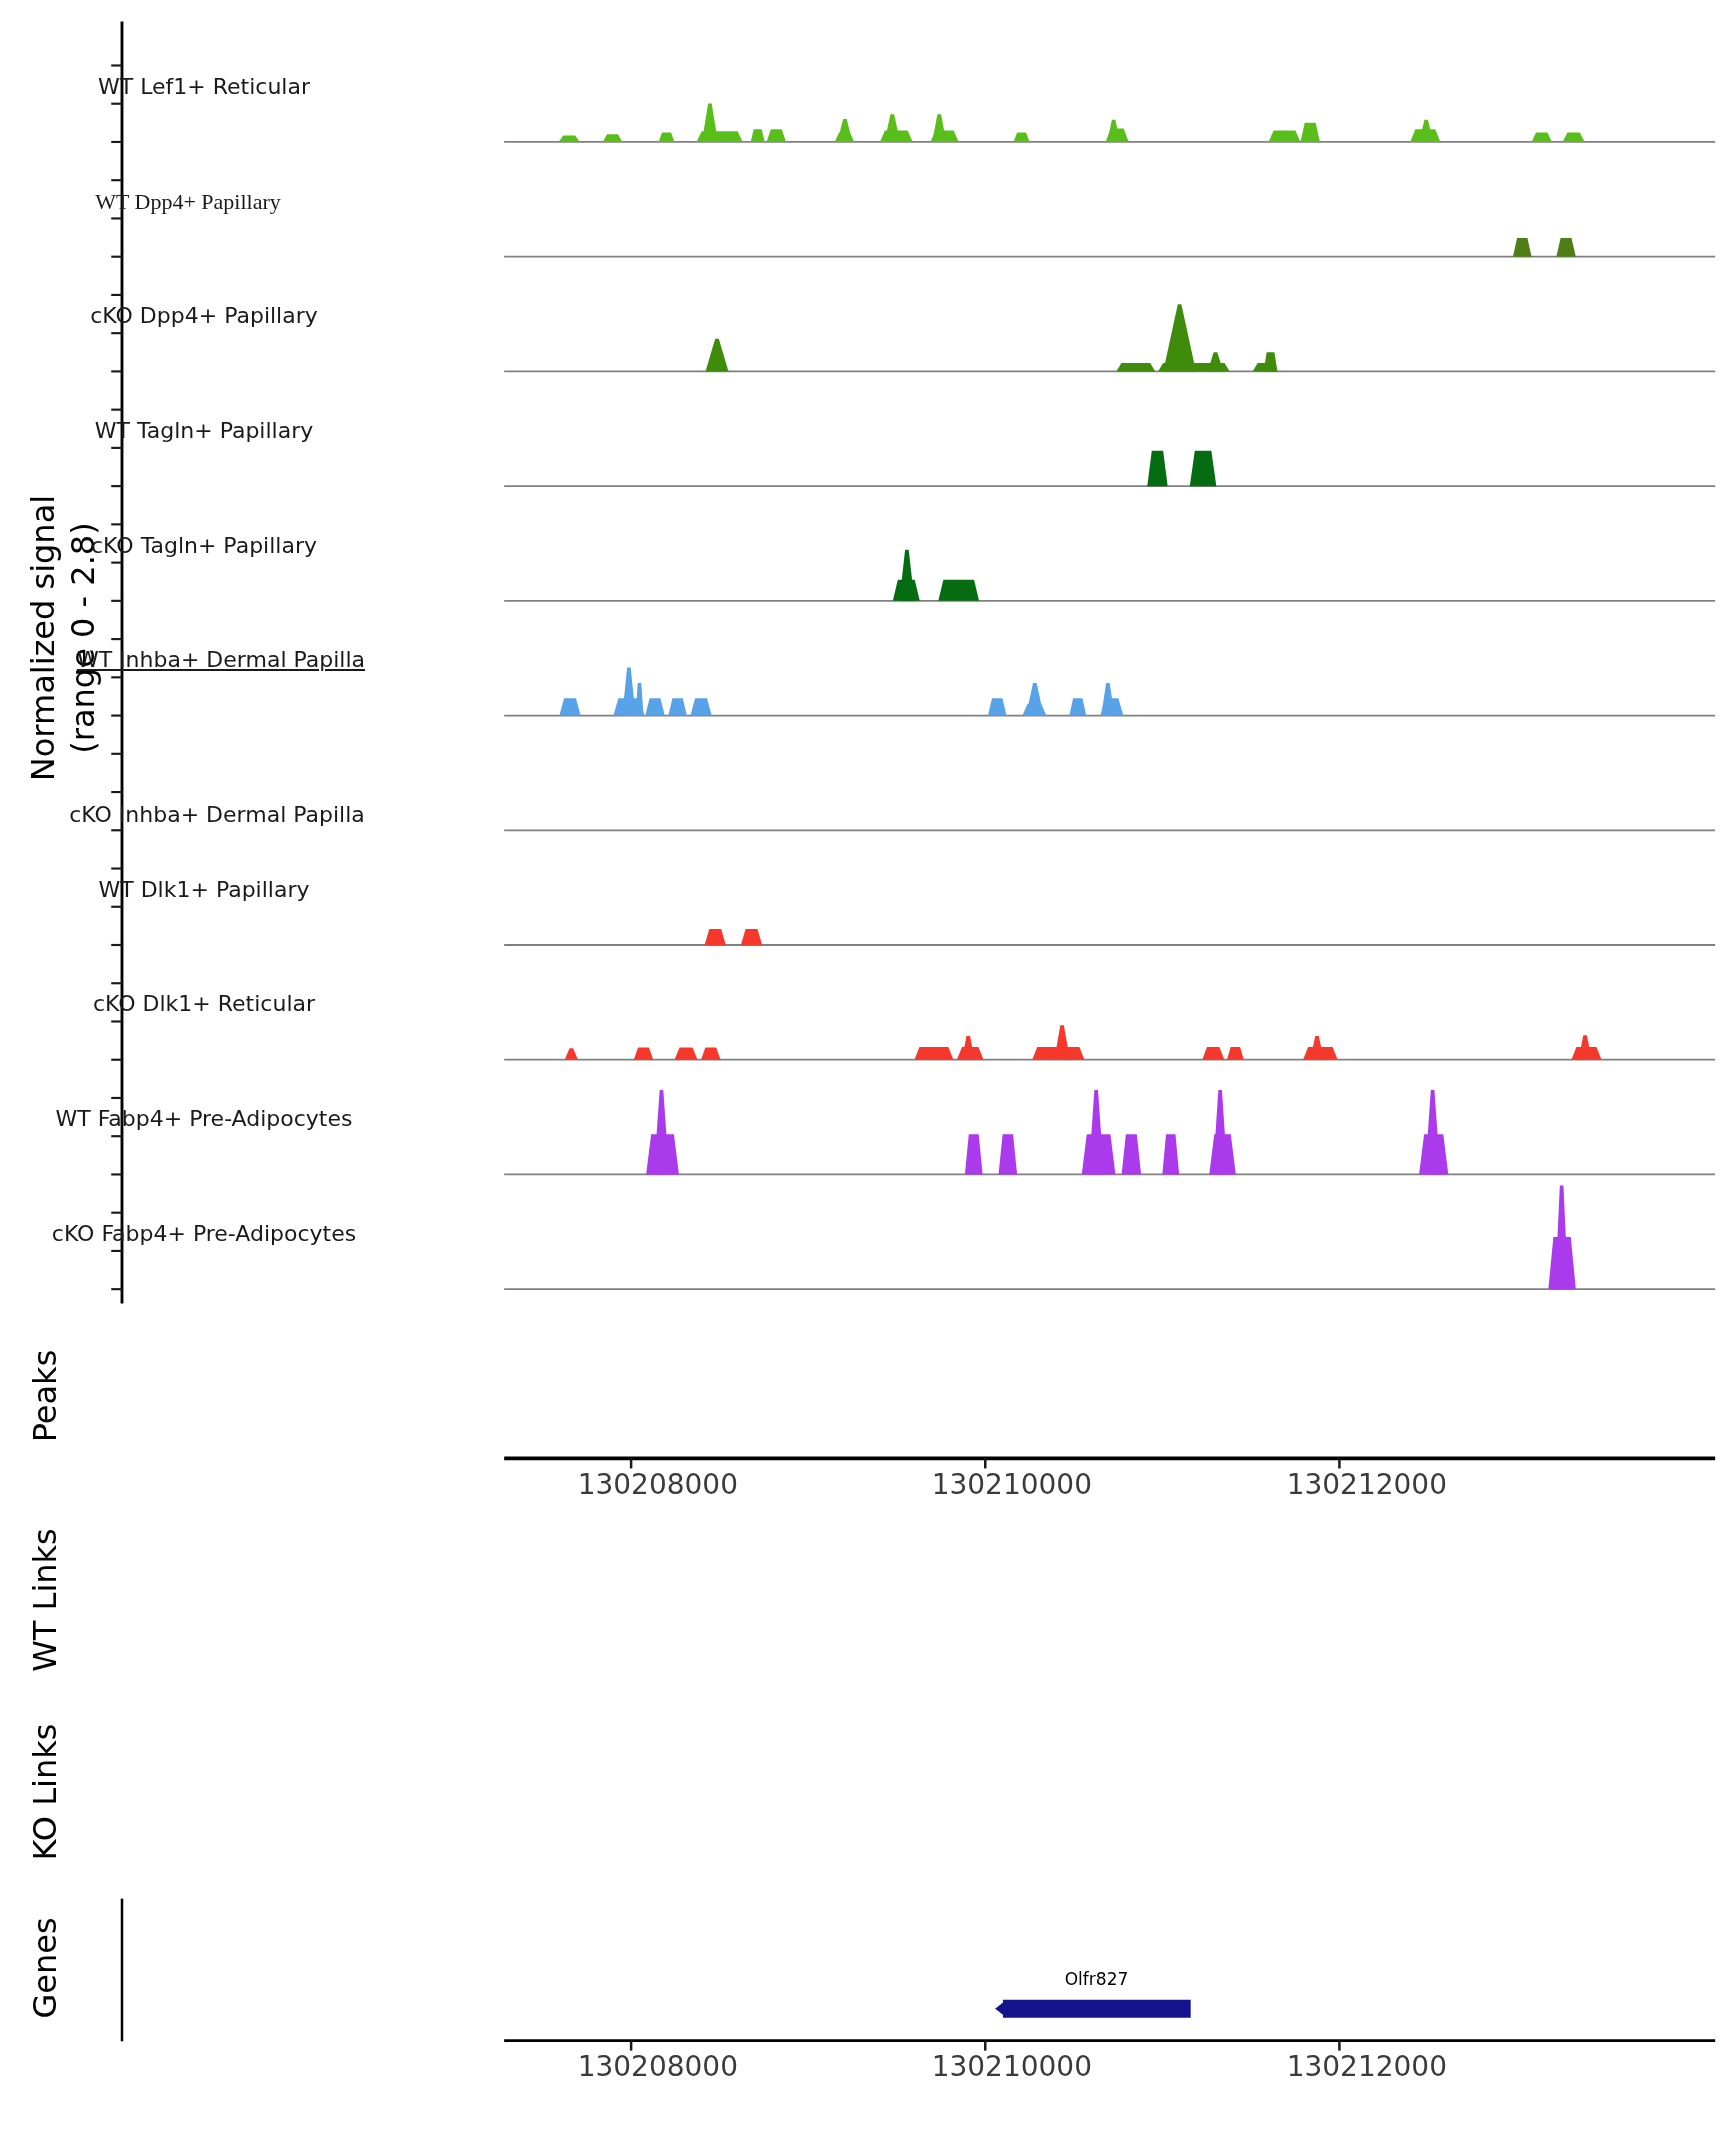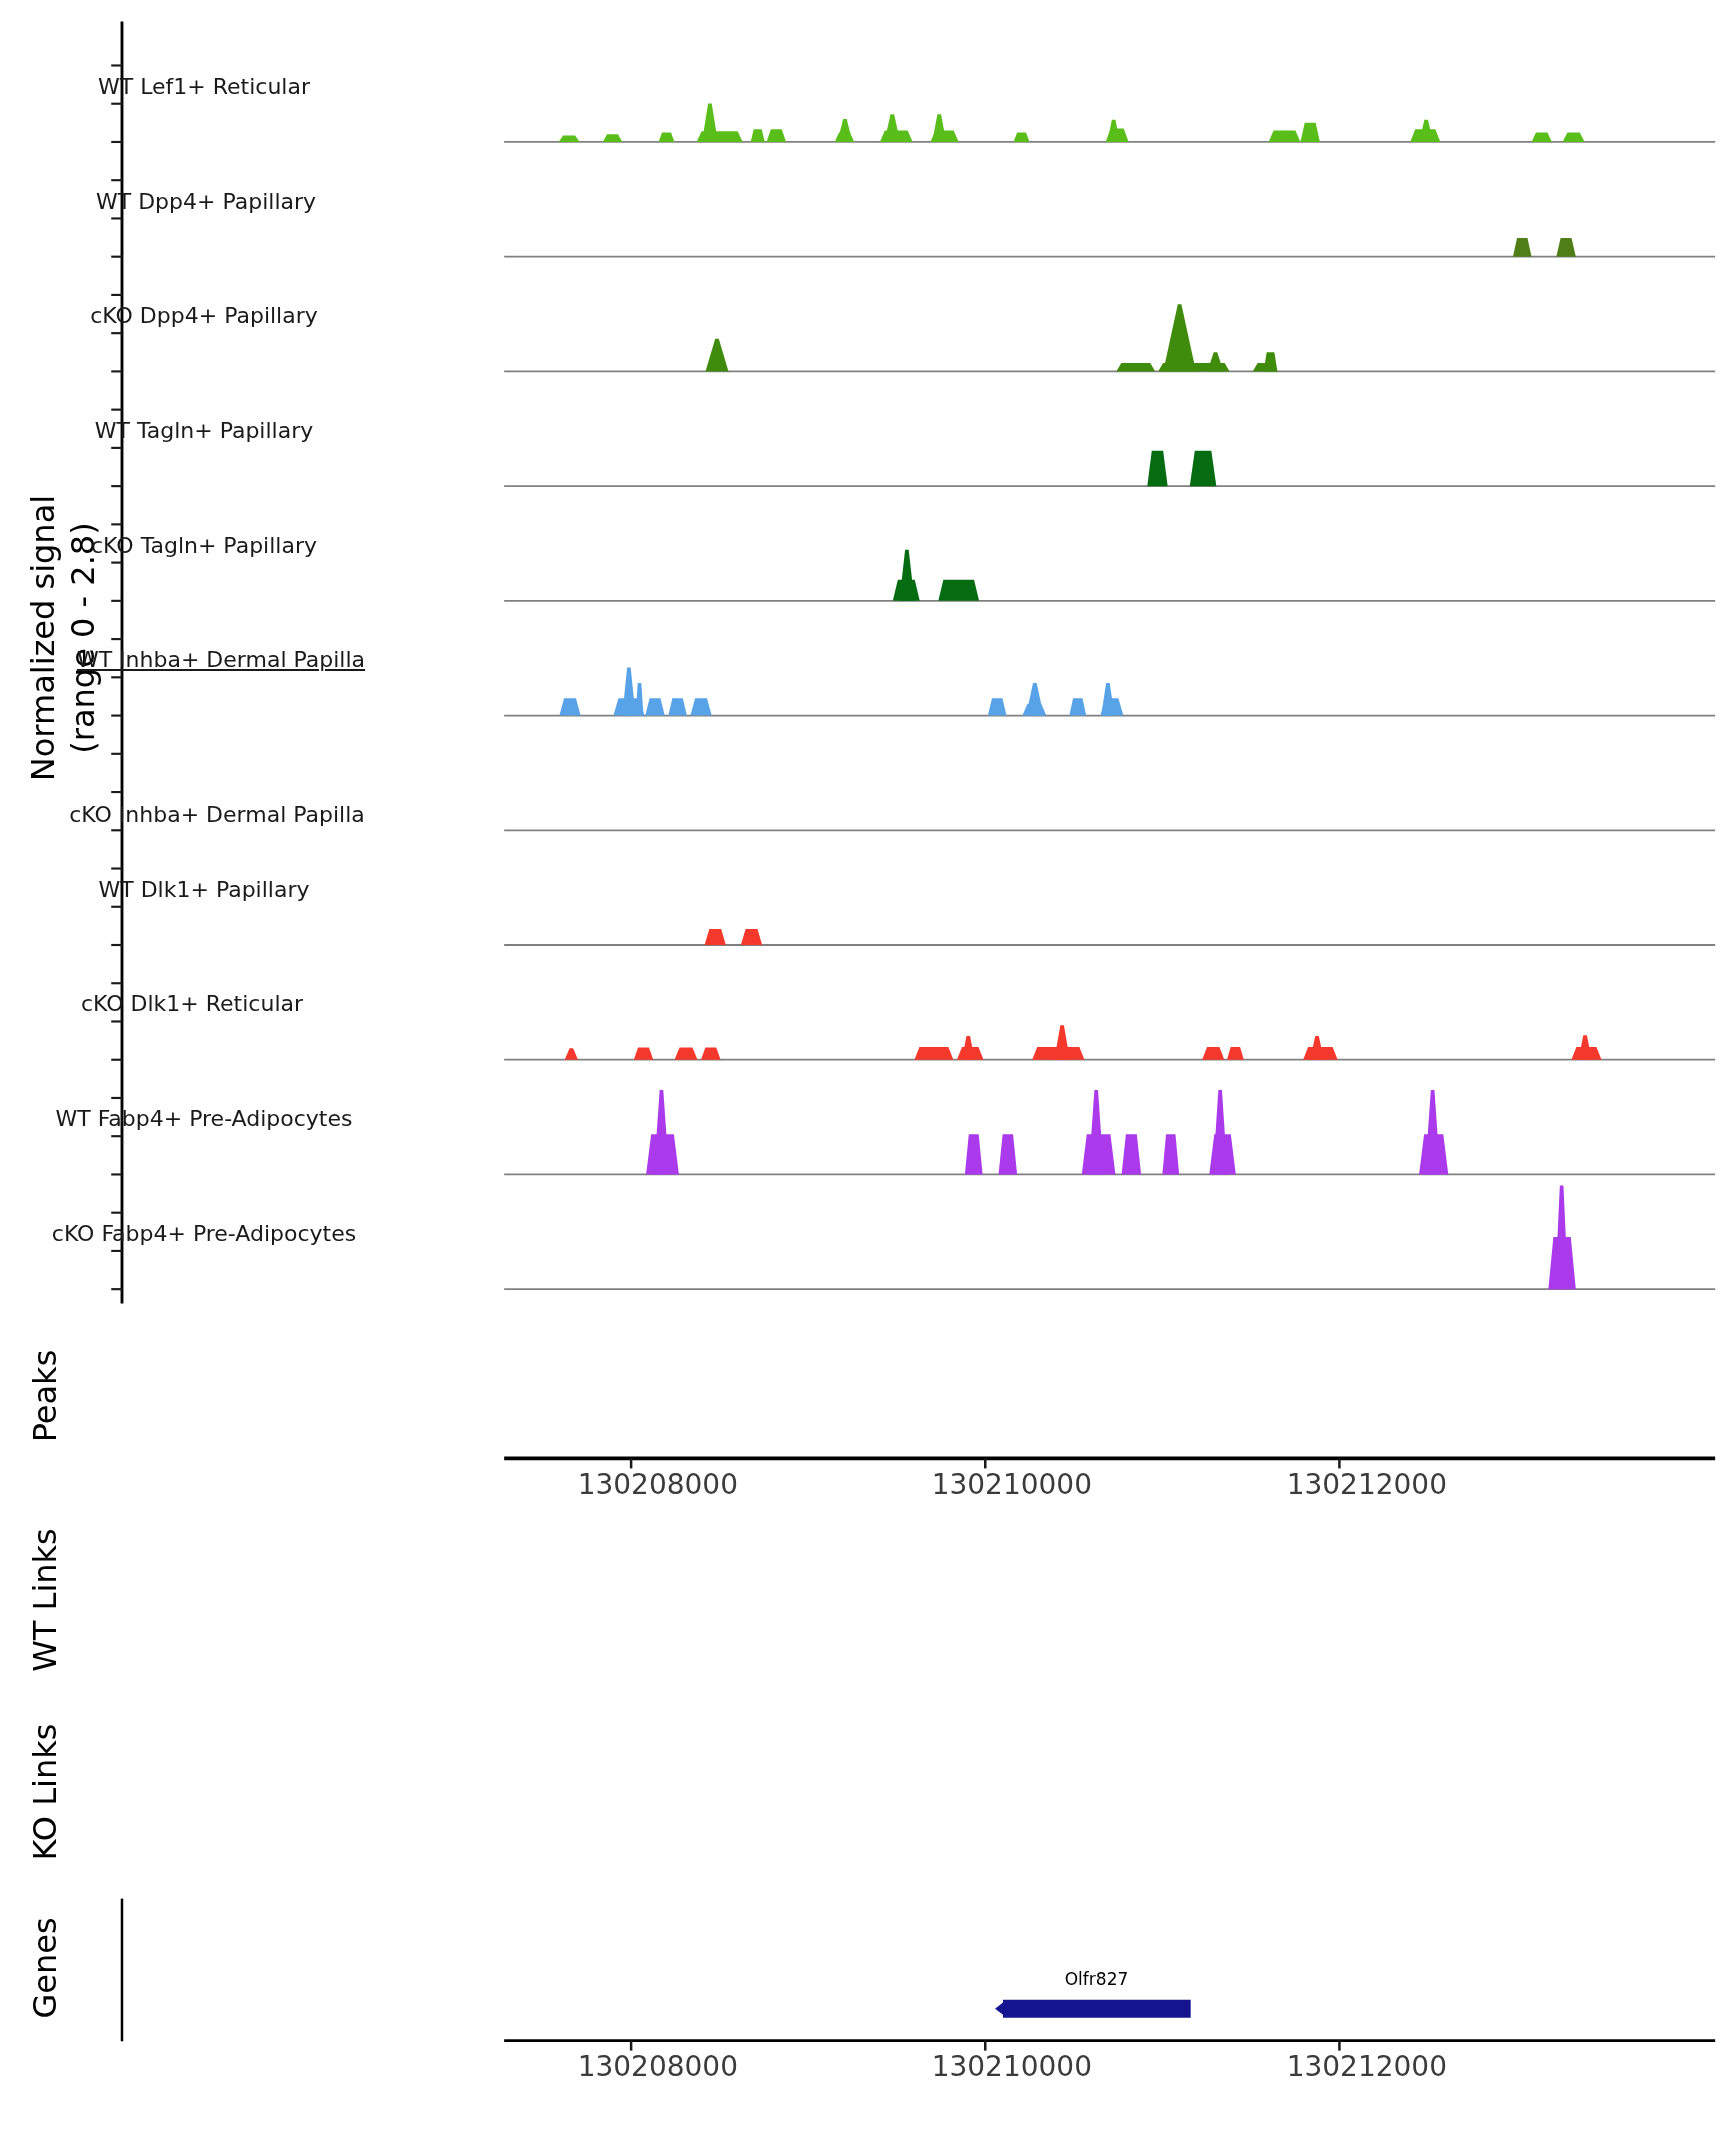--- a/index.html
+++ b/index.html
@@ -209,28 +209,28 @@
   <div class="vlabel" style="left:45px;top:1396px;">Peaks</div>
   <div class="vlabel" style="left:45px;top:1600px;">WT Links</div>
   <div class="vlabel" style="left:45px;top:1792px;">KO Links</div>
   <div class="vlabel" style="left:45px;top:1968px;">Genes</div>
 
   <div class="gene-label" style="left:989px;top:1969px;">Olfr827</div>
 
 
   <div id="track-labels">
       <div class="track-label" style="left: 39px; top: 74px;">WT Lef1+ Reticular</div>
-      <div class="track-label" style="left: 41px; top: 189px;">WT Dpp4+ Papillary</div>
+      <div class="track-label" style="left: 23px; top: 189px; font-family: Liberation Serif, serif;">WT Dpp4+ Papillary</div>
       <div class="track-label" style="left: 39px; top: 303px;">cKO Dpp4+ Papillary</div>
       <div class="track-label" style="left: 39px; top: 418px;">WT Tagln+ Papillary</div>
       <div class="track-label" style="left: 39px; top: 533px;">cKO Tagln+ Papillary</div>
       <div class="track-label" style="left: 56px; top: 647px; text-decoration: underline;">WT Inhba+ Dermal Papilla</div>
       <div class="track-label" style="left: 52px; top: 762px; margin-top: 40px;">cKO Inhba+ Dermal Papilla</div>
       <div class="track-label" style="left: 39px; top: 877px;">WT Dlk1+ Papillary</div>
-      <div class="track-label" style="left: 27px; top: 991px;">cKO Dlk1+ Reticular</div>
+      <div class="track-label" style="left: 39px; top: 991px;">cKO Dlk1+ Reticular</div>
       <div class="track-label" style="left: 39px; top: 1106px;">WT Fabp4+ Pre-Adipocytes</div>
       <div class="track-label" style="left: 39px; top: 1221px;">cKO Fabp4+ Pre-Adipocytes</div>
     </div>
   <div id="tick-labels">
       <div class="tick-label" style="left: 523px; top: 1468px;">130208000</div>
       <div class="tick-label" style="left: 877px; top: 1468px;">130210000</div>
       <div class="tick-label" style="left: 1232px; top: 1468px;">130212000</div>
       <div class="tick-label" style="left: 523px; top: 2050px;">130208000</div>
       <div class="tick-label" style="left: 877px; top: 2050px;">130210000</div>
       <div class="tick-label" style="left: 1232px; top: 2050px;">130212000</div>

